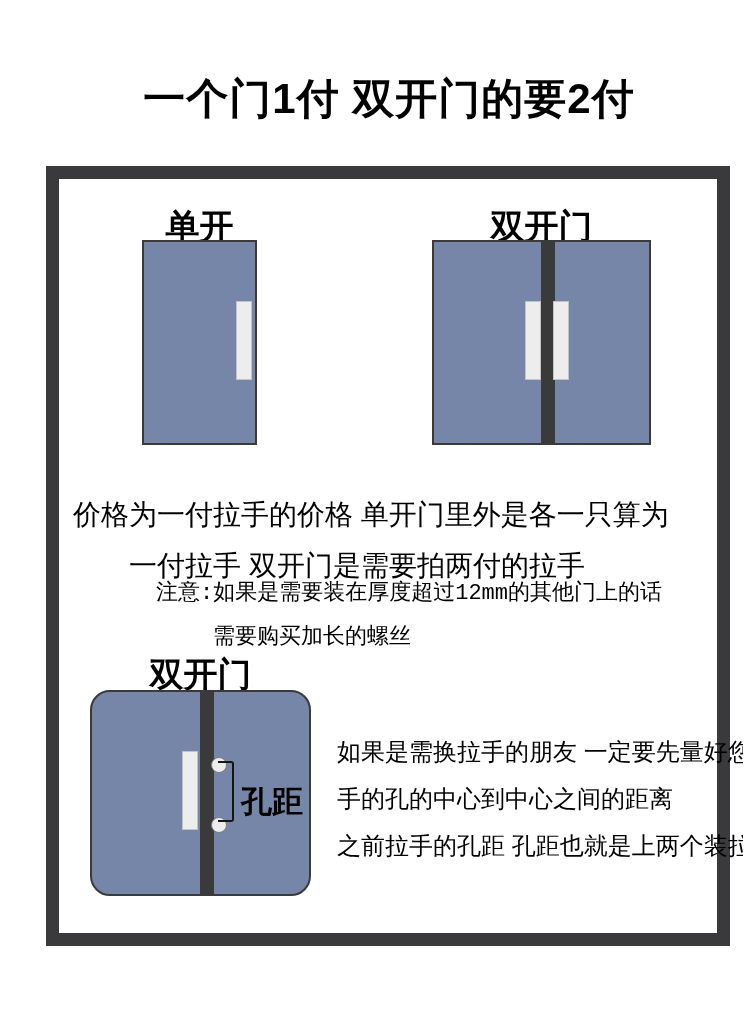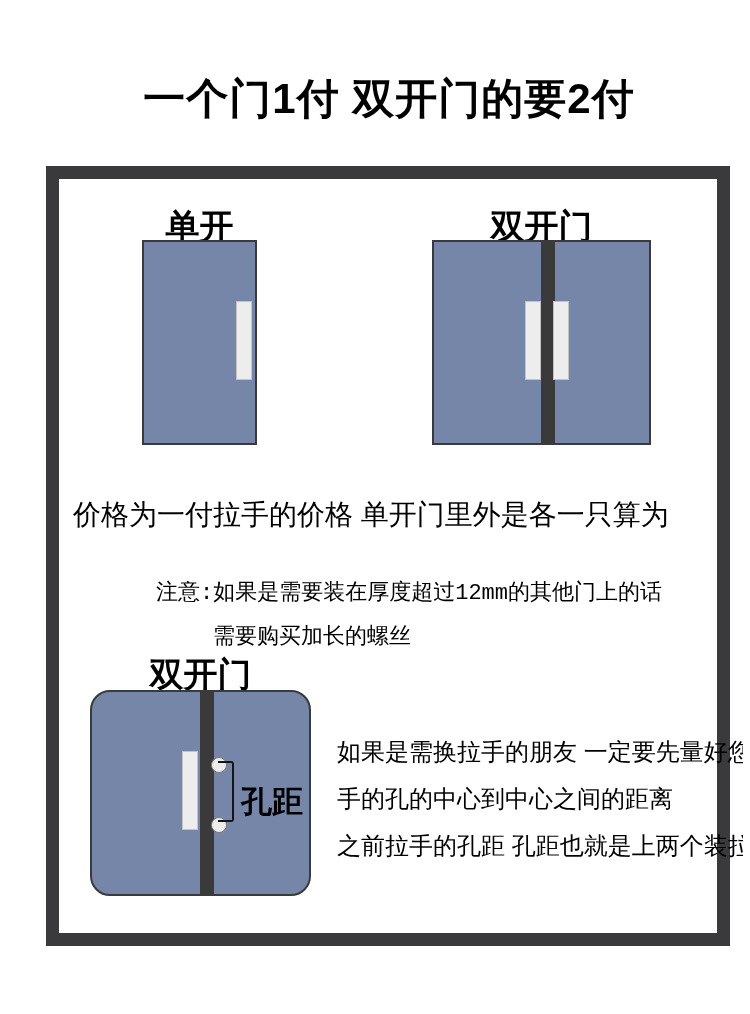--- a/index.html
+++ b/index.html
@@ -147,20 +147,21 @@
     <div class="door-label label-double">双开门</div>
 
     <div class="door double-door">
       <div class="divider"></div>
       <div class="handle handle-dl"></div>
       <div class="handle handle-dr"></div>
     </div>
 
     <div class="price-text">
       <div>价格为一付拉手的价格 单开门里外是各一只算为</div>
+      <div>一付拉手 双开门是需要拍两付的拉手</div>
     </div>
 
     <div class="note-text">
       <div>注意:如果是需要装在厚度超过12mm的其他门上的话</div>
       <div class="note-indent">需要购买加长的螺丝</div>
     </div>
 
     <div class="door-label label-bottom">双开门</div>
 
     <div class="door bottom-door">

